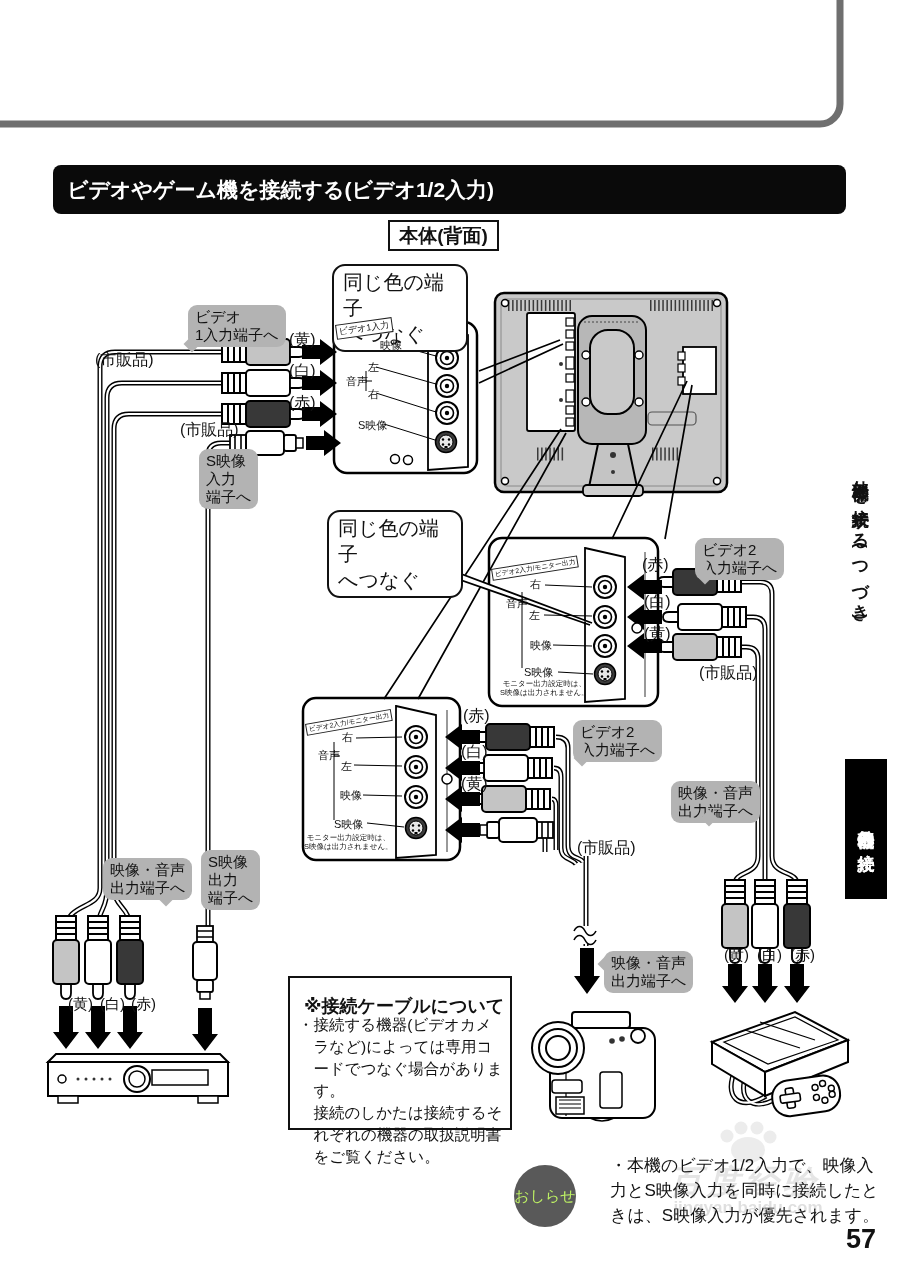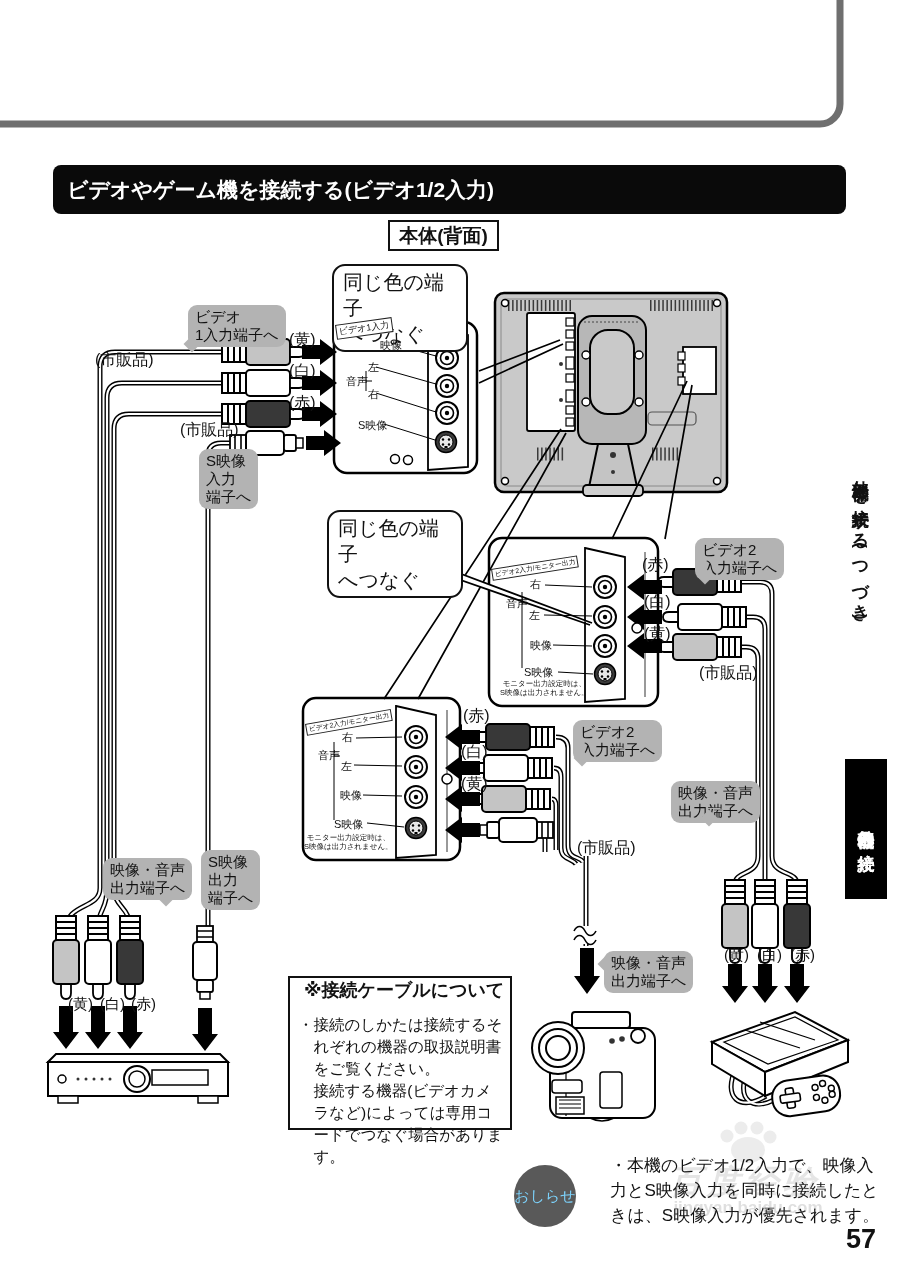--- a/index.html
+++ b/index.html
@@ -14,25 +14,25 @@
   .bubble{border:2.5px solid #111;border-radius:13px;background:#fff;font-size:20px;
           line-height:26px;padding:3px 9px;font-weight:500;}
   .tag{background:#b3b3b3;border-radius:9px;padding:3px 7px;font-size:15px;line-height:18px;color:#111;}
   .tail{width:12px;height:12px;background:#b3b3b3;transform:rotate(45deg);}
   .paren{font-size:16px;}
   .paren-s{font-size:15px;}
   .plabel{font-size:11px;color:#111;}
   .pnote{font-size:7.5px;line-height:9px;color:#111;text-align:center;}
   .phead{font-size:8px;border:1px solid #222;background:#fff;padding:0 2px;white-space:nowrap;}
   #note-box{left:288px;top:976px;width:224px;height:154px;border:2px solid #111;box-sizing:border-box;}
-  #note-title{left:14px;top:0;font-size:18px;font-weight:bold;position:absolute;}
+  #note-title{left:14px;top:16px;font-size:18px;font-weight:bold;position:absolute;}
   #note-body{position:absolute;left:8px;top:36px;width:206px;font-size:15.5px;line-height:22px;display:flex;}
   #note-bullet{flex:0 0 13px;}
   #notice-badge{left:514px;top:1165px;width:62px;height:62px;border-radius:50%;background:#595959;
-                color:#7dd3fc;font-size:15px;text-align:center;line-height:62px;}
+                color:#bef264;font-size:15px;text-align:center;line-height:62px;}
   #notice-text{left:610px;top:1153px;width:272px;font-size:17px;line-height:25px;}
   #page-num{left:846px;top:1224px;font-size:27px;font-weight:bold;}
   .vtext{writing-mode:vertical-rl;font-weight:bold;font-size:17px;letter-spacing:2px;}
   #sidebar-top{left:849px;top:466px;height:292px;}
   #sidebar-box{left:845px;top:759px;width:42px;height:140px;background:#000;display:flex;
                align-items:center;justify-content:center;}
   #sidebar-box .vtext{color:#fff;letter-spacing:1px;}
   #wm-brand{left:630px;top:1160px;width:230px;text-align:center;font-size:33px;font-weight:bold;
             color:rgba(110,110,110,0.18);letter-spacing:5px;font-style:italic;}
   #wm-url{left:648px;top:1198px;width:200px;text-align:center;font-size:17px;font-weight:bold;
@@ -449,22 +449,22 @@
 <div class="abs plabel" style="left:340px;top:788px;">映像</div>
 <div class="abs plabel" style="left:334px;top:817px;">S映像</div>
 <div class="abs pnote pre" style="left:304px;top:833px;">モニター出力設定時は、
 S映像は出力されません。</div>
 
 <div id="note-box" class="abs">
   <div id="note-title">※接続ケーブルについて</div>
   <div id="note-body">
     <span id="note-bullet">・</span>
     <div>
+      <div>接続する機器(ビデオカメラなど)によっては専用コードでつなぐ場合があります。</div>
       <div>接続のしかたは接続するそれぞれの機器の取扱説明書をご覧ください。</div>
-      <div>接続する機器(ビデオカメラなど)によっては専用コードでつなぐ場合があります。</div>
     </div>
   </div>
 </div>
 
 <div id="notice-badge" class="abs">おしらせ</div>
 <div id="notice-text" class="abs">・本機のビデオ1/2入力で、映像入力とS映像入力を同時に接続したときは、S映像入力が優先されます。</div>
 
 <div id="sidebar-top" class="abs vtext">外部機器を接続する(つづき)</div>
 <div id="sidebar-box" class="abs">
   <span class="vtext">外部機器の接続</span>

